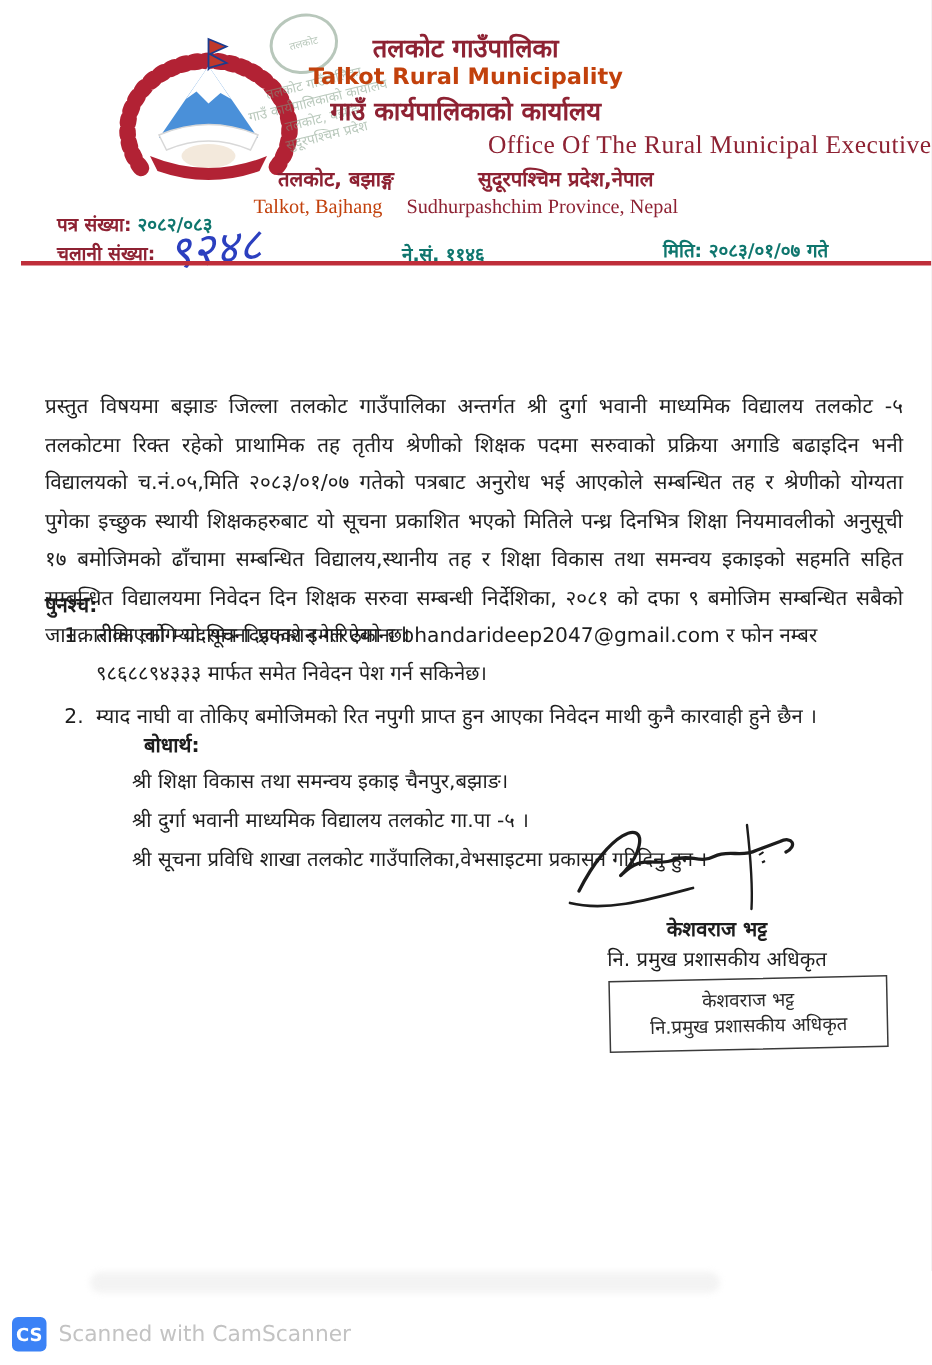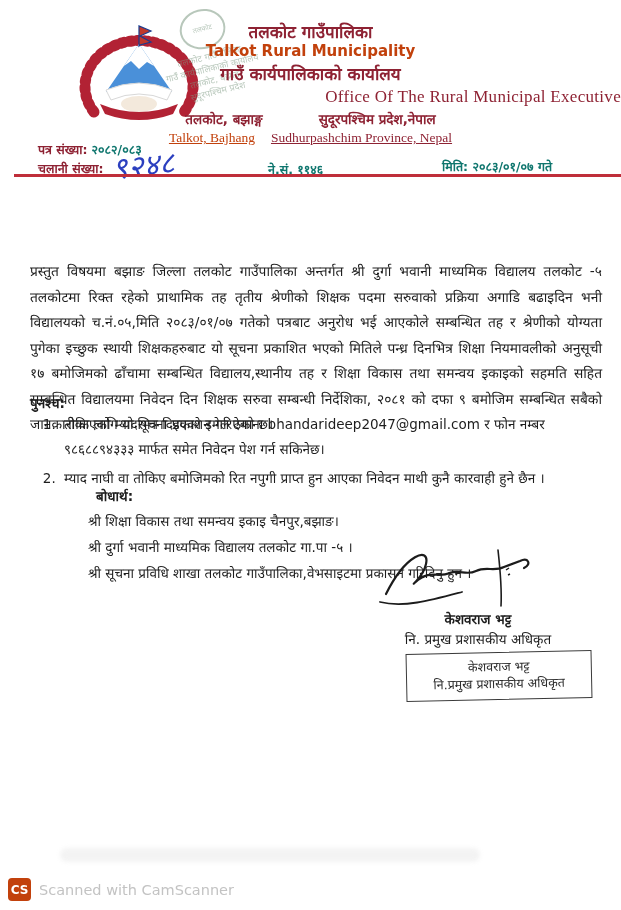--- a/index.html
+++ b/index.html
@@ -18,21 +18,21 @@
   .b { font-weight:bold; }
 
   
   .hdr-np1 { top:20px; font-size:17px; }
   .hdr-en1 { top:42px; font-size:15px; }
   .hdr-np2 { top:62px; font-size:17px; }
   .hdr-en2 { top:87px; font-size:17px; letter-spacing:.3px;text-align:right; }
   .hdr-row-np { top:110px; font-size:13.5px; }
   .hdr-row-en { top:130px; font-size:13.5px; }
   .hdr-row-np span { margin:12px 28px; }
-  .hdr-row-en span { margin:0 8px;text-decoration:underline; }
+  .hdr-row-en span { margin:0 8px; }
 
   
   .emblem { left:62px; top:16px; width:152px; height:108px; }
 
   
   .faint-stamp {
     left:152px; top:8px; width:120px; height:118px;
     transform:rotate(-14deg); color:#7f9b84; opacity:.55;
     font-size:9px; text-align:center; line-height:12px; pointer-events:none;
   }
@@ -78,21 +78,21 @@
     left:406px; top:652px; width:186px; padding:5px 6px 7px 6px;
     border:1.6px solid #3a3a3a; transform:rotate(-1.2deg);
     text-align:center; font-size:12.5px; line-height:17px; color:#2c2c2c;
   }
 
   .smudge { left:60px; top:848px; width:420px; height:14px;
     background:#dedede; opacity:.35; border-radius:7px; filter:blur(2px); }
 
   .watermark { left:8px; top:878px; display:flex; align-items:center; gap:8px; }
   .cs-badge {
-    width:23px; height:23px; background:#c2410c; color:#ffffff;
+    width:23px; height:23px; background:#3b82f6; color:#ffffff;
     border-radius:4px; font-size:12px; font-weight:bold;
     display:flex; align-items:center; justify-content:center;
   }
   .cs-text { color:#c3c3c3; font-size:14.5px; }
 </style>
 </head>
 <body>
 
 <div class="page">
 

